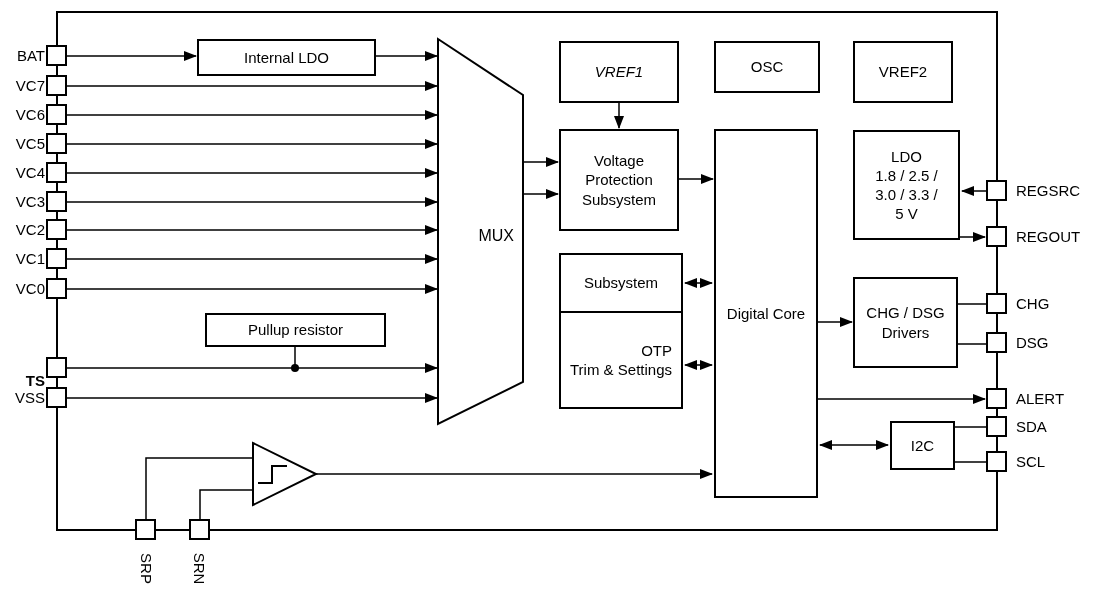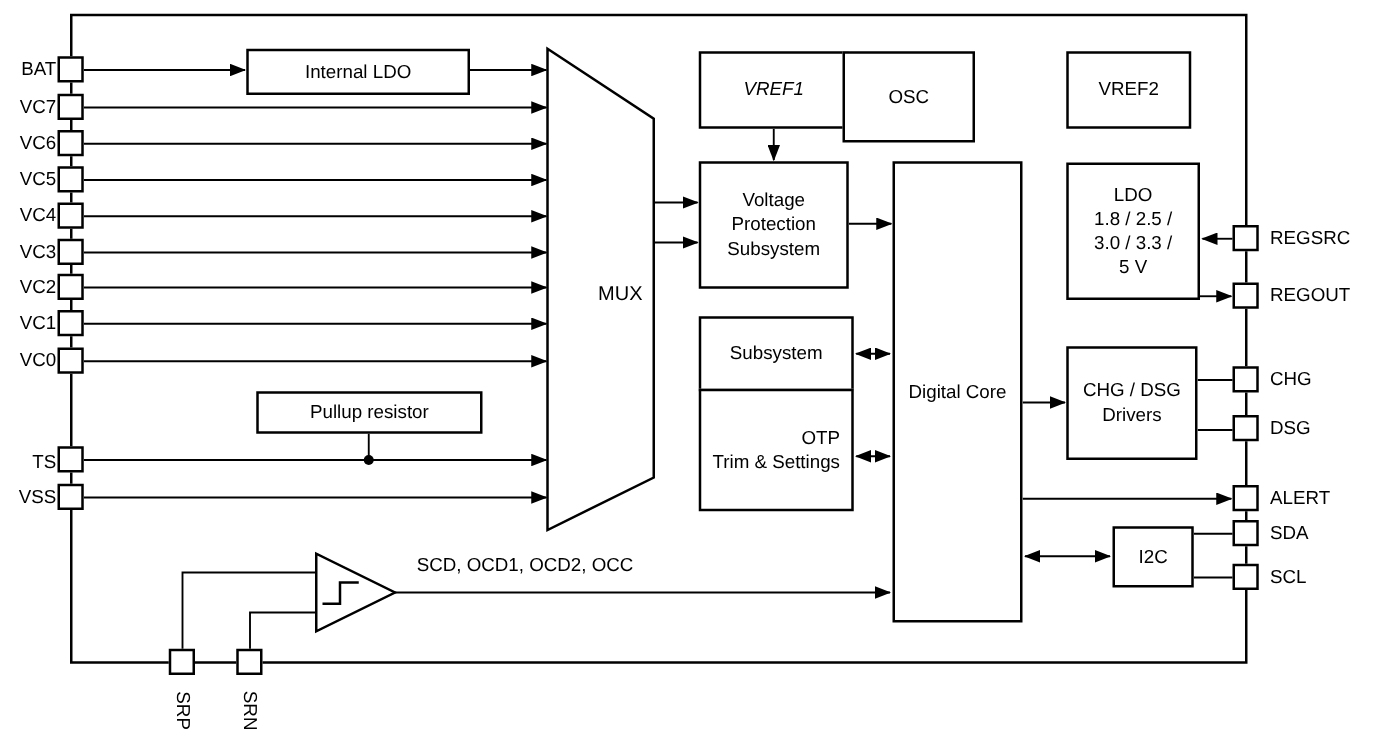--- a/index.html
+++ b/index.html
@@ -131,42 +131,41 @@
     <path d="M258,483 L272,483 L272,466 L287,466" fill="none" stroke="#000000" stroke-width="2"></path>
 
     <circle cx="295" cy="368" r="4" fill="#000000"></circle>
   </svg>
 
   <div class="box" style="left:197px; top:39px; width:179px; height:37px;">Internal LDO</div>
   <div class="box" style="left:205px; top:313px; width:181px; height:34px;">Pullup resistor</div>
   <div class="free-label" style="left:448px; top:227px; width:66px; text-align:right; font-size:16px;">MUX</div>
 
   <div class="box" style="left:559px; top:41px; width:120px; height:62px;font-style:italic;">VREF1</div>
-  <div class="box" style="left:674px; top:41px; width:106px; height:73px;">OSC</div>
+  <div class="box" style="left:714px; top:41px; width:106px; height:52px;">OSC</div>
   <div class="box" style="left:853px; top:41px; width:100px; height:62px;">VREF2</div>
 
   <div class="box" style="left:559px; top:129px; width:120px; height:102px;">Voltage
 Protection
 Subsystem</div>
 
   <div class="box" style="left:559px; top:253px; width:124px; height:60px;">Subsystem</div>
   <div class="box" style="left:559px; top:311px; width:124px; height:98px;text-align:right;">OTP
 Trim &amp; Settings</div>
 
   <div class="box" style="left:714px; top:129px; width:104px; height:369px;">Digital Core</div>
 
   <div class="box" style="left:853px; top:130px; width:107px; height:110px;">LDO
 1.8 / 2.5 /
 3.0 / 3.3 /
 5 V</div>
   <div class="box" style="left:853px; top:277px; width:105px; height:91px;">CHG / DSG
 Drivers</div>
   <div class="box" style="left:890px; top:421px; width:65px; height:49px;">I2C</div>
 
-  <div class="free-label" style="left:320px; top:444px; width:200px; text-align:center;">SCD, OCD1, OCD2, OCC</div>
 
   <div class="pin" style="left:46px; top:45px;"></div>
   <div class="pin" style="left:46px; top:75px;"></div>
   <div class="pin" style="left:46px; top:104px;"></div>
   <div class="pin" style="left:46px; top:133px;"></div>
   <div class="pin" style="left:46px; top:162px;"></div>
   <div class="pin" style="left:46px; top:191px;"></div>
   <div class="pin" style="left:46px; top:219px;"></div>
   <div class="pin" style="left:46px; top:248px;"></div>
   <div class="pin" style="left:46px; top:278px;"></div>
@@ -175,21 +174,21 @@
 
   <div class="pl left" style="top:45px;">BAT</div>
   <div class="pl left" style="top:75px;">VC7</div>
   <div class="pl left" style="top:104px;">VC6</div>
   <div class="pl left" style="top:133px;text-align:right;">VC5</div>
   <div class="pl left" style="top:162px;">VC4</div>
   <div class="pl left" style="top:191px;">VC3</div>
   <div class="pl left" style="top:219px;">VC2</div>
   <div class="pl left" style="top:248px;">VC1</div>
   <div class="pl left" style="top:278px;">VC0</div>
-  <div class="pl left" style="top:359px;">TS</div>
+  <div class="pl left" style="top:370px;font-weight:bold;">TS</div>
   <div class="pl left" style="top:387px;">VSS</div>
 
   <div class="pin" style="left:986px; top:180px;"></div>
   <div class="pin" style="left:986px; top:226px;"></div>
   <div class="pin" style="left:986px; top:293px;"></div>
   <div class="pin" style="left:986px; top:332px;"></div>
   <div class="pin" style="left:986px; top:388px;"></div>
   <div class="pin" style="left:986px; top:416px;"></div>
   <div class="pin" style="left:986px; top:451px;"></div>
 

